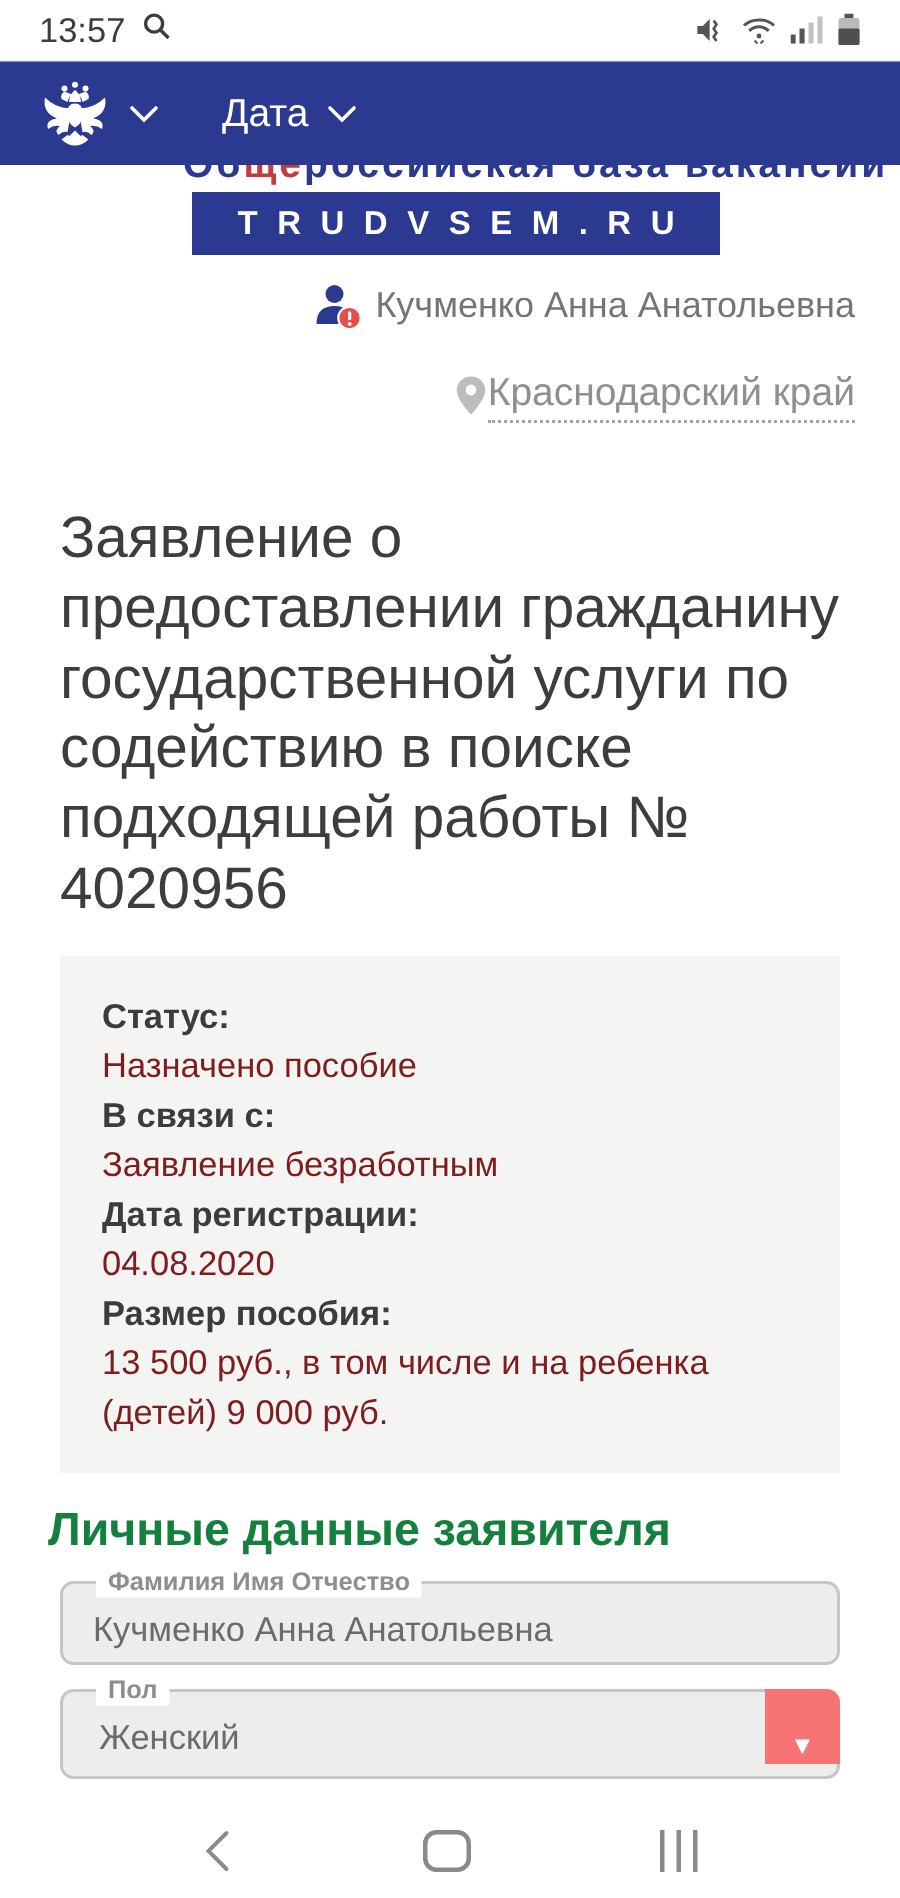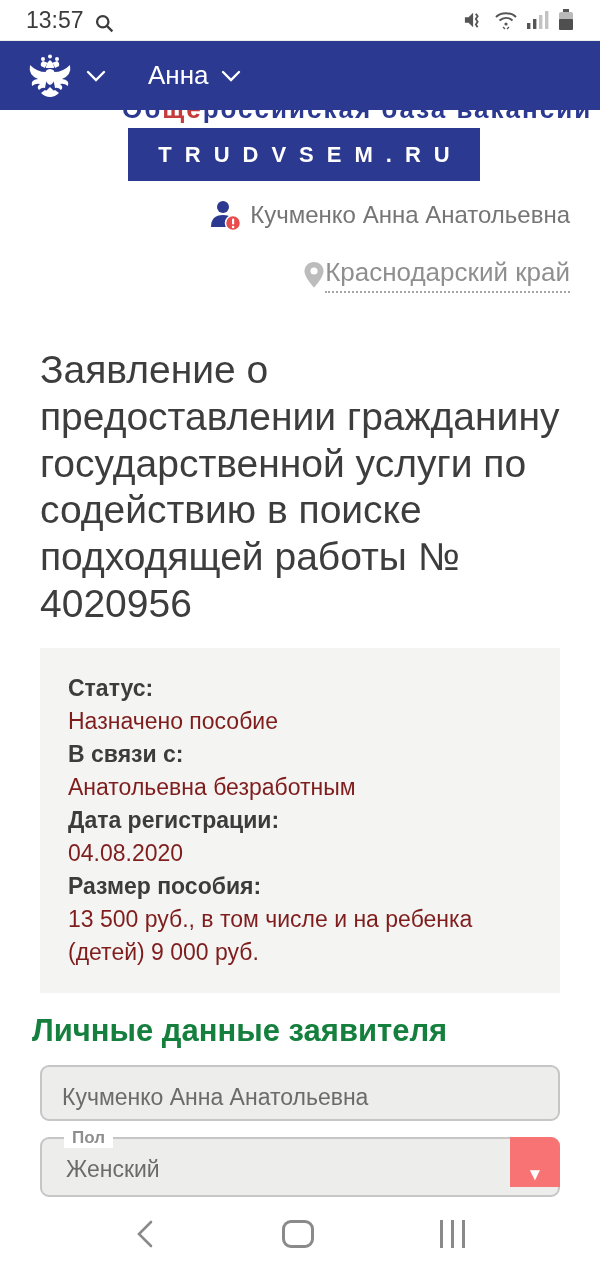--- a/index.html
+++ b/index.html
@@ -5,40 +5,40 @@
   html,body{margin:0;padding:0;background:#fff;}
   .screen{
     position:relative;width:600px;height:1265px;overflow:hidden;background:#fff;
     font-family:"Liberation Sans",sans-serif;
   }
   
   .status-bar{
     height:41px;display:flex;align-items:center;justify-content:space-between;
     padding:0 26px;box-sizing:border-box;border-bottom:1px solid #ececec;background:#fff;
   }
-  .sb-left{display:flex;align-items:flex-end;gap:10px;}
+  .sb-left{display:flex;align-items:flex-start;gap:10px;}
   .sb-time{font-size:23px;color:#3c3c3c;}
   .sb-right{display:flex;align-items:center;gap:9px;}
   
   .app-header{
     height:69px;background:#2b3990;display:flex;align-items:center;
     padding:0 26px;box-sizing:border-box;
   }
   .menu-label{color:#fff;font-size:26px;margin-left:42px;margin-right:10px;}
   .hdr-chevron{margin-left:12px;display:flex;align-items:center;}
   
   .tagline-clip{height:14px;overflow:hidden;position:relative;}
   .tagline-text{
     display:block;margin-top:-16px;margin-left:122px;
     font-size:26px;font-weight:bold;color:#2b3990;letter-spacing:2px;white-space:nowrap;
   }
   .tagline-red{color:#c53a3a;}
   
   .logo-box{
-    margin:4px 0 0 128px;width:352px;height:53px;background:#2b3990;
+    margin:4px 0 0 128px;width:352px;height:42px;background:#2b3990;
     display:flex;align-items:center;justify-content:center;
   }
   .logo-text{
     color:#fff;font-size:22px;font-weight:bold;letter-spacing:13px;padding-left:13px;
   }
   
   .user-row{margin-top:18px;display:flex;justify-content:flex-end;align-items:center;gap:6px;padding-right:30px;}
   .user-name{font-size:24px;color:#757575;}
   .user-icon-wrap{position:relative;width:34px;height:32px;}
   .region-row{margin-top:26px;display:flex;justify-content:flex-end;align-items:center;padding-right:30px;}
@@ -148,21 +148,21 @@
         <path d="M24 16 q-5 0 -5 6 q0 8 5 10 q5 -2 5 -10 q0 -6 -5 -6z"></path>
         <path d="M24 34 l-5 5 5 5 5 -5 z"></path>
         <path d="M15 40 q4 4 9 4 q5 0 9 -4 l-4 -3 q-5 3 -10 0 z"></path>
       </svg>
     </span>
     <span class="hdr-chevron">
       <svg width="20" height="12" viewBox="0 0 20 12" fill="none" stroke="#fff" stroke-width="2.4" stroke-linecap="round">
         <polyline points="2,2 10,10 18,2"></polyline>
       </svg>
     </span>
-    <span class="menu-label">Анна</span>
+    <span class="menu-label">Дата</span>
     <span class="hdr-chevron" style="margin-left:2px">
       <svg width="20" height="12" viewBox="0 0 20 12" fill="none" stroke="#fff" stroke-width="2.4" stroke-linecap="round">
         <polyline points="2,2 10,10 18,2"></polyline>
       </svg>
     </span>
   </div>
 
   <div class="tagline-clip">
     <span class="tagline-text"><span>Об</span><span class="tagline-red">ще</span><span>российская база вакансий</span></span>
   </div>
@@ -193,30 +193,31 @@
     </span>
     <span class="region-name">Краснодарский край</span>
   </div>
 
   <h1 class="page-title">Заявление о предоставлении гражданину государственной услуги по содействию в поиске подходящей работы № 4020956</h1>
 
   <div class="status-card">
     <div class="card-label">Статус:</div>
     <div class="card-value">Назначено пособие</div>
     <div class="card-label">В связи с:</div>
-    <div class="card-value">Анатольевна безработным</div>
+    <div class="card-value">Заявление безработным</div>
     <div class="card-label">Дата регистрации:</div>
     <div class="card-value">04.08.2020</div>
     <div class="card-label">Размер пособия:</div>
     <div class="card-value">13 500 руб., в том числе и на ребенка (детей) 9 000 руб.</div>
   </div>
 
   <h2 class="section-title">Личные данные заявителя</h2>
 
   <div class="field">
+    <span class="field-label">Фамилия Имя Отчество</span>
     <div class="field-value">Кучменко Анна Анатольевна</div>
   </div>
 
   <div class="field field-gender">
     <span class="field-label">Пол</span>
     <div class="field-value">Женский</div>
     <div class="select-btn">
       <span class="tri">▼</span>
     </div>
   </div>

